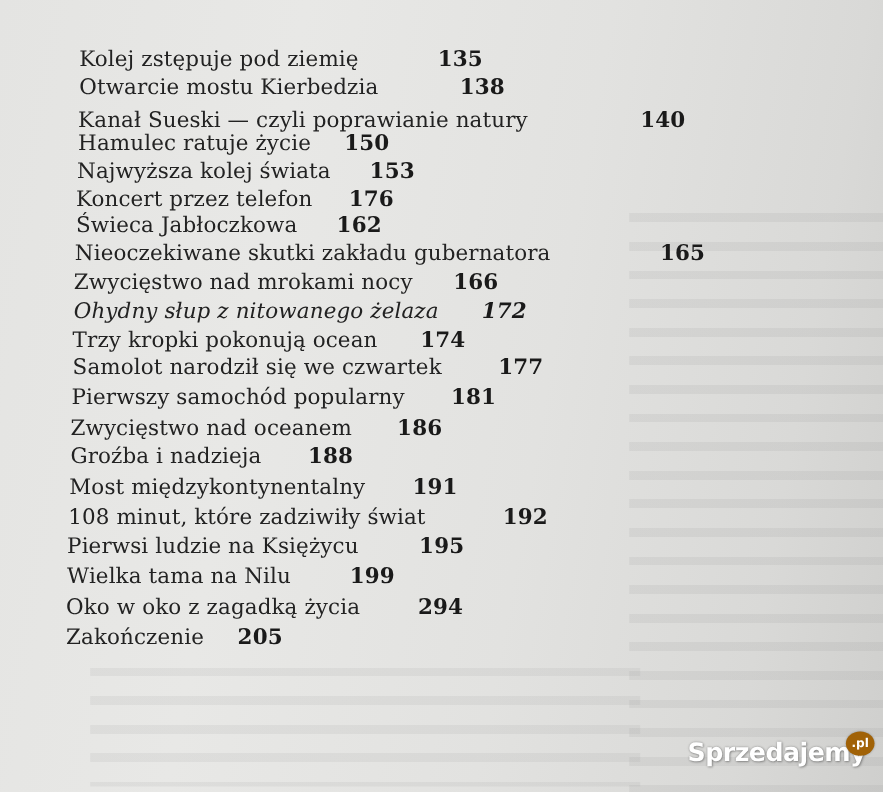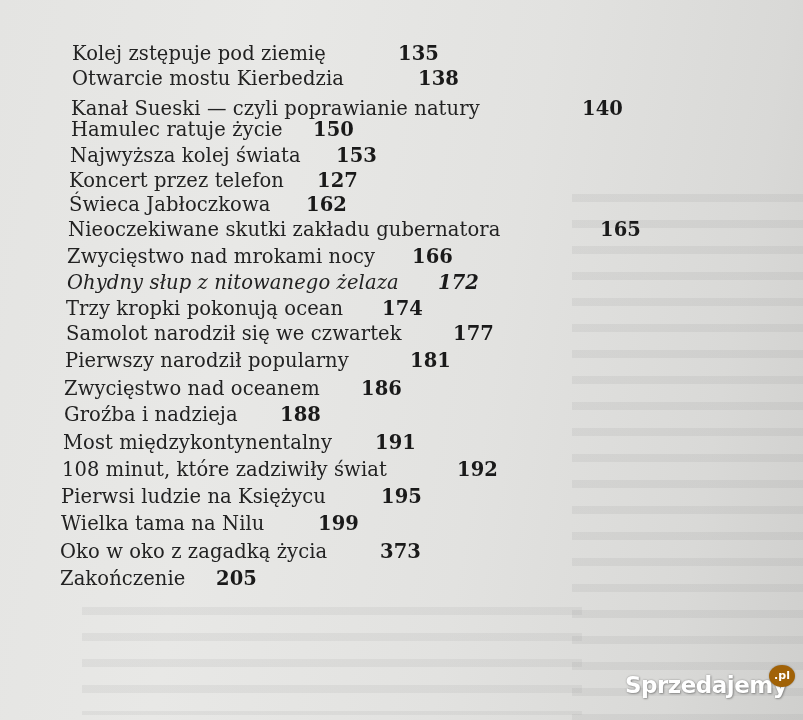--- a/index.html
+++ b/index.html
@@ -98,33 +98,33 @@
 <div class="page">
   <div class="bleed"></div>
   <div class="bleed-bottom"></div>
 
   <div class="toc" id="toc">
       <div class="toc-entry" style="left: 60px; top: 42px;"><span class="toc-title">Kolej zstępuje pod ziemię</span><span class="toc-page" style="left: 326px;">135</span></div>
       <div class="toc-entry" style="left: 60px; top: 67px; text-align: center;"><span class="toc-title">Otwarcie mostu Kierbedzia</span><span class="toc-page" style="left: 346px;">138</span></div>
       <div class="toc-entry" style="left: 59px; top: 97px;"><span class="toc-title">Kanał Sueski — czyli poprawianie natury</span><span class="toc-page" style="left: 511px;">140</span></div>
       <div class="toc-entry" style="left: 59px; top: 118px;"><span class="toc-title">Hamulec ratuje życie</span><span class="toc-page" style="left: 242px;">150</span></div>
       <div class="toc-entry" style="left: 58px; top: 144px;"><span class="toc-title">Najwyższa kolej świata</span><span class="toc-page" style="left: 266px;">153</span></div>
-      <div class="toc-entry" style="left: 57px; top: 169px;"><span class="toc-title">Koncert przez telefon</span><span class="toc-page" style="left: 248px;">127</span></div>
+      <div class="toc-entry" style="left: 57px; top: 169px;"><span class="toc-title">Koncert przez telefon</span><span class="toc-page" style="left: 248px;">176</span></div>
       <div class="toc-entry" style="left: 57px; top: 193px;"><span class="toc-title">Świeca Jabłoczkowa</span><span class="toc-page" style="left: 237px;">162</span></div>
       <div class="toc-entry" style="left: 56px; top: 218px;"><span class="toc-title">Nieoczekiwane skutki zakładu gubernatora</span><span class="toc-page" style="left: 532px;">165</span></div>
       <div class="toc-entry" style="left: 55px; top: 245px;"><span class="toc-title">Zwycięstwo nad mrokami nocy</span><span class="toc-page" style="left: 345px;">166</span></div>
       <div class="toc-entry" style="left: 55px; top: 271px; font-style: italic;"><span class="toc-title">Ohydny słup z nitowanego żelaza</span><span class="toc-page" style="left: 371px;">172</span></div>
       <div class="toc-entry" style="left: 54px; top: 297px;"><span class="toc-title">Trzy kropki pokonują ocean</span><span class="toc-page" style="left: 316px;">174</span></div>
       <div class="toc-entry" style="left: 54px; top: 322px;"><span class="toc-title">Samolot narodził się we czwartek</span><span class="toc-page" style="left: 387px;">177</span></div>
-      <div class="toc-entry" style="left: 53px; top: 349px;"><span class="toc-title">Pierwszy narodził popularny</span><span class="toc-page" style="left: 345px;">181</span></div>
+      <div class="toc-entry" style="left: 53px; top: 349px;"><span class="toc-title">Pierwszy samochód popularny</span><span class="toc-page" style="left: 345px;">181</span></div>
       <div class="toc-entry" style="left: 52px; top: 377px;"><span class="toc-title">Zwycięstwo nad oceanem</span><span class="toc-page" style="left: 297px;">186</span></div>
       <div class="toc-entry" style="left: 52px; top: 403px;"><span class="toc-title">Groźba i nadzieja</span><span class="toc-page" style="left: 216px;">188</span></div>
       <div class="toc-entry" style="left: 51px; top: 431px;"><span class="toc-title">Most międzykontynentalny</span><span class="toc-page" style="left: 312px;">191</span></div>
       <div class="toc-entry" style="left: 50px; top: 458px;"><span class="toc-title">108 minut, które zadziwiły świat</span><span class="toc-page" style="left: 395px;">192</span></div>
       <div class="toc-entry" style="left: 49px; top: 485px;"><span class="toc-title">Pierwsi ludzie na Księżycu</span><span class="toc-page" style="left: 320px;">195</span></div>
       <div class="toc-entry" style="left: 49px; top: 512px;"><span class="toc-title">Wielka tama na Nilu</span><span class="toc-page" style="left: 257px;">199</span></div>
-      <div class="toc-entry" style="left: 48px; top: 540px;"><span class="toc-title">Oko w oko z zagadką życia</span><span class="toc-page" style="left: 320px;">373</span></div>
+      <div class="toc-entry" style="left: 48px; top: 540px;"><span class="toc-title">Oko w oko z zagadką życia</span><span class="toc-page" style="left: 320px;">294</span></div>
       <div class="toc-entry" style="left: 48px; top: 567px;"><span class="toc-title">Zakończenie</span><span class="toc-page" style="left: 156px;">205</span></div>
     </div>
 
   <div class="watermark">Sprzedajemy</div>
   <div class="watermark-badge">.pl</div>
 </div>
 
 </body></html>

